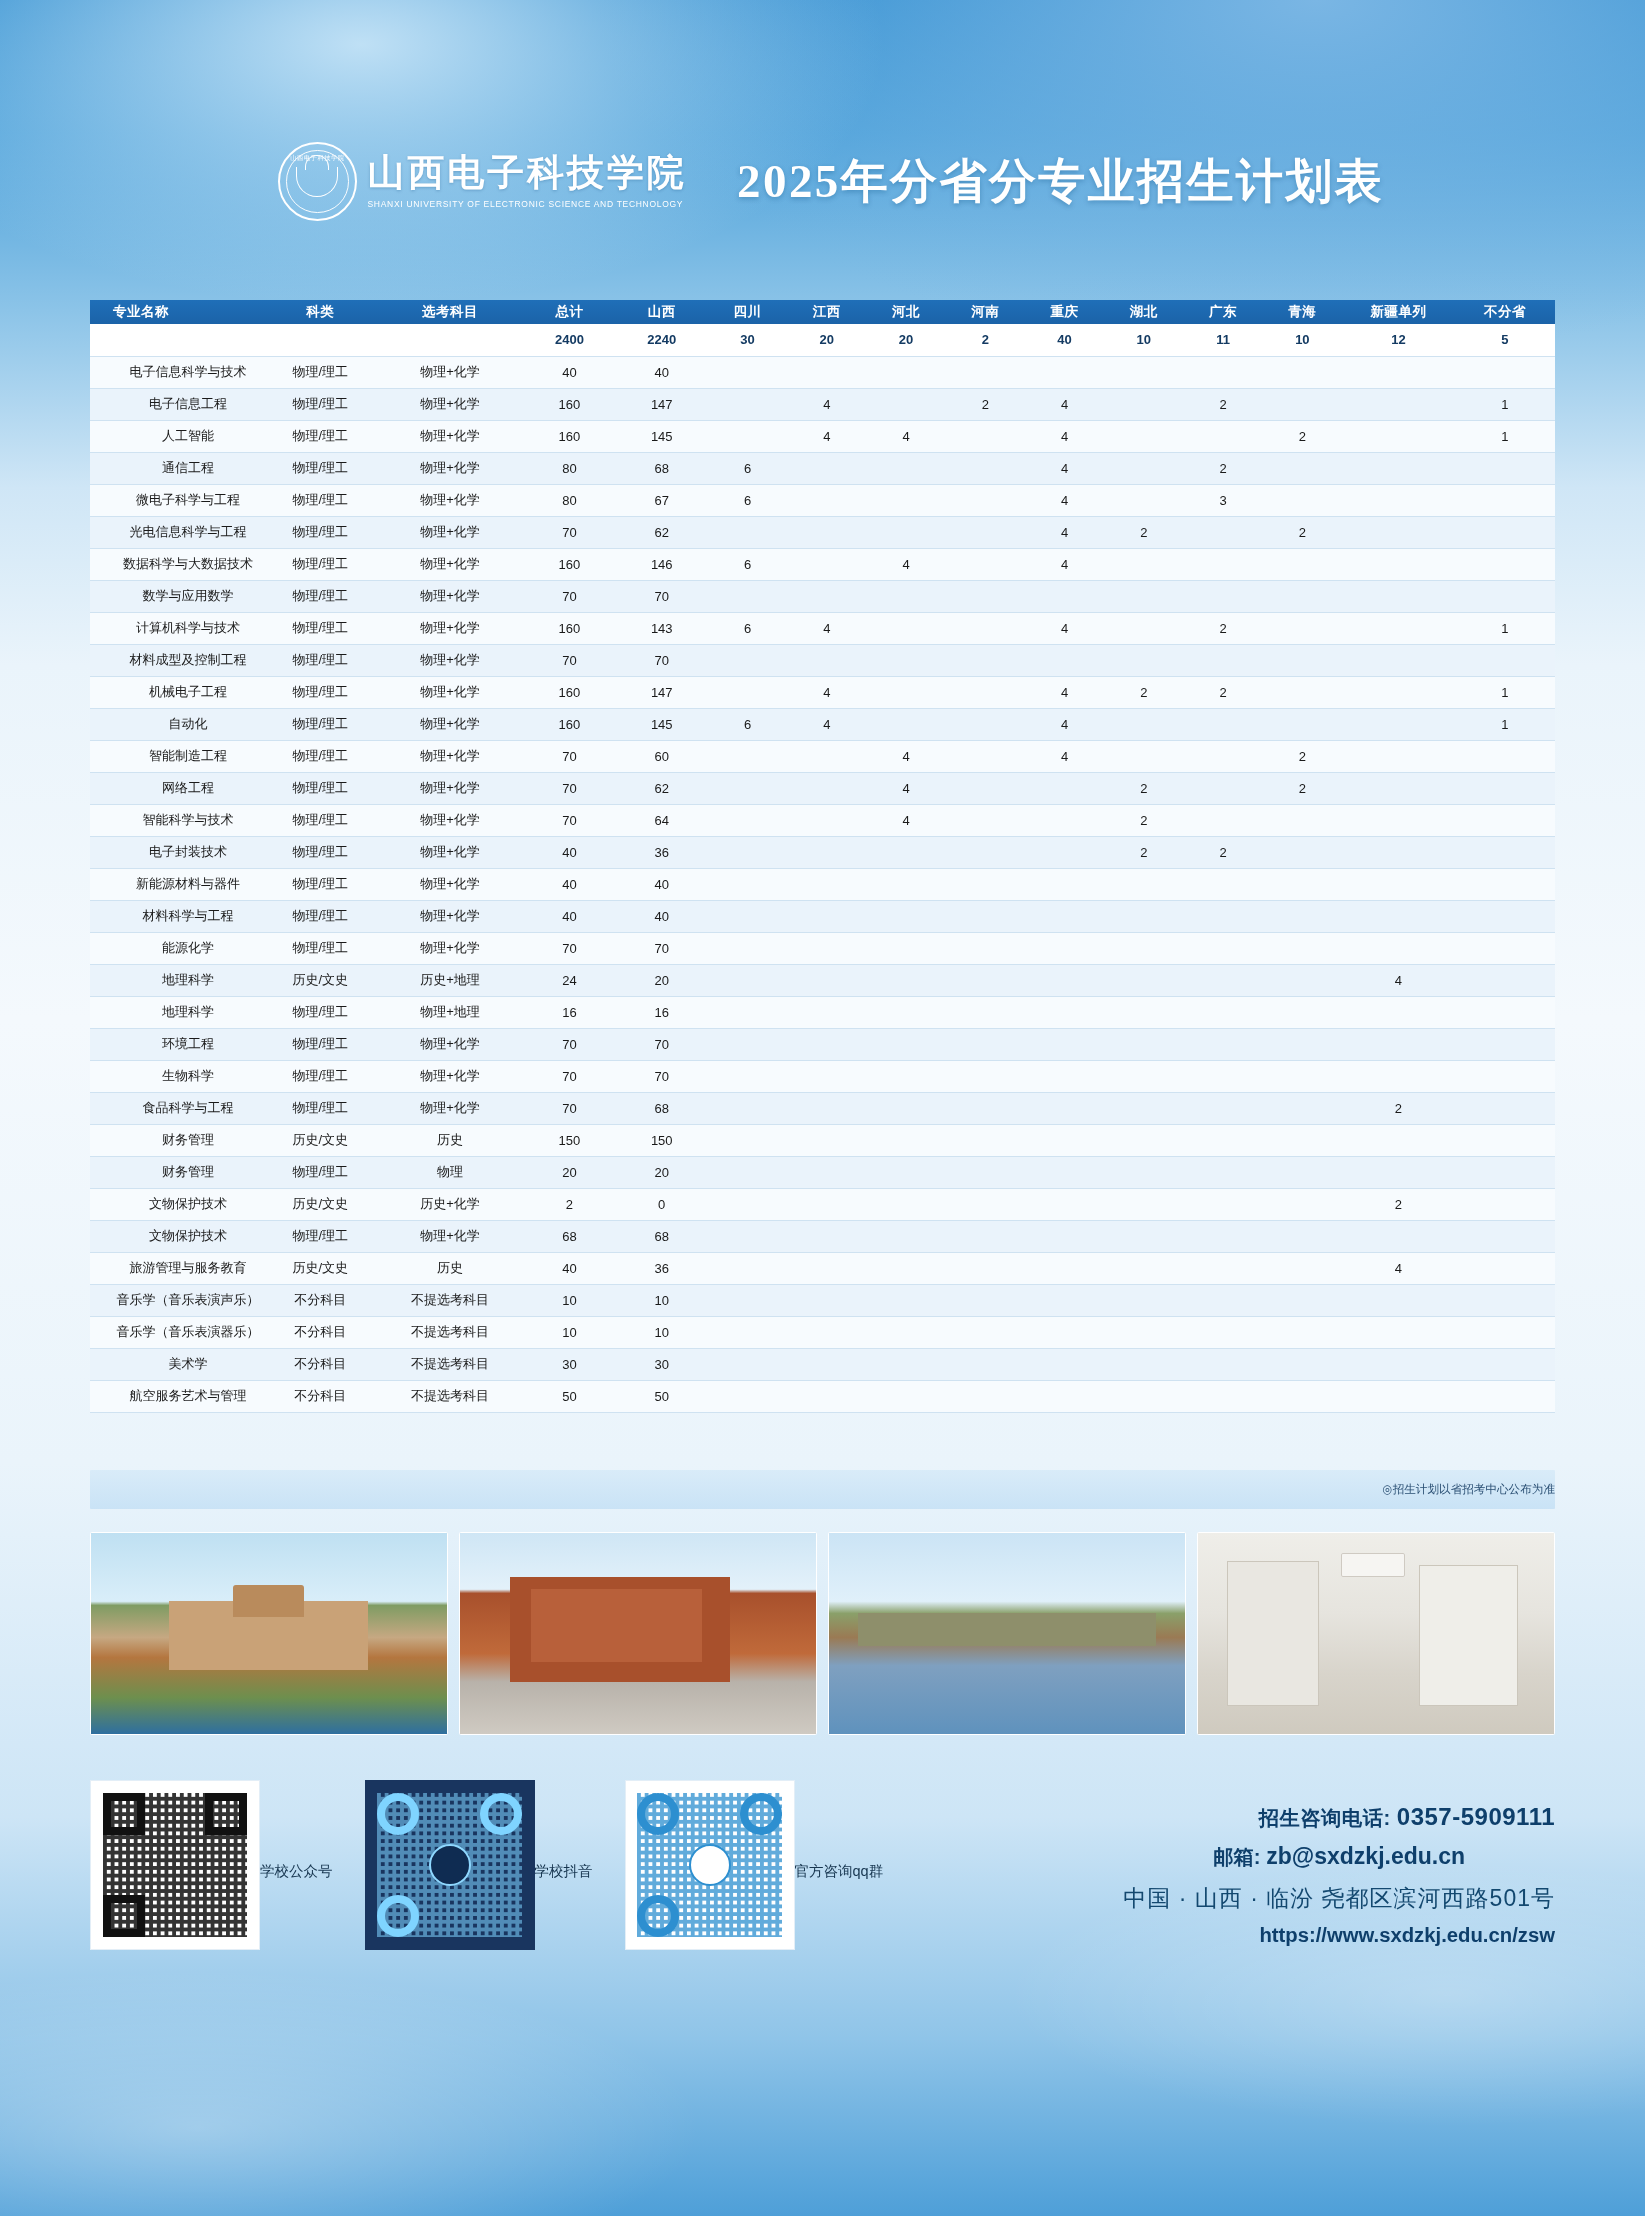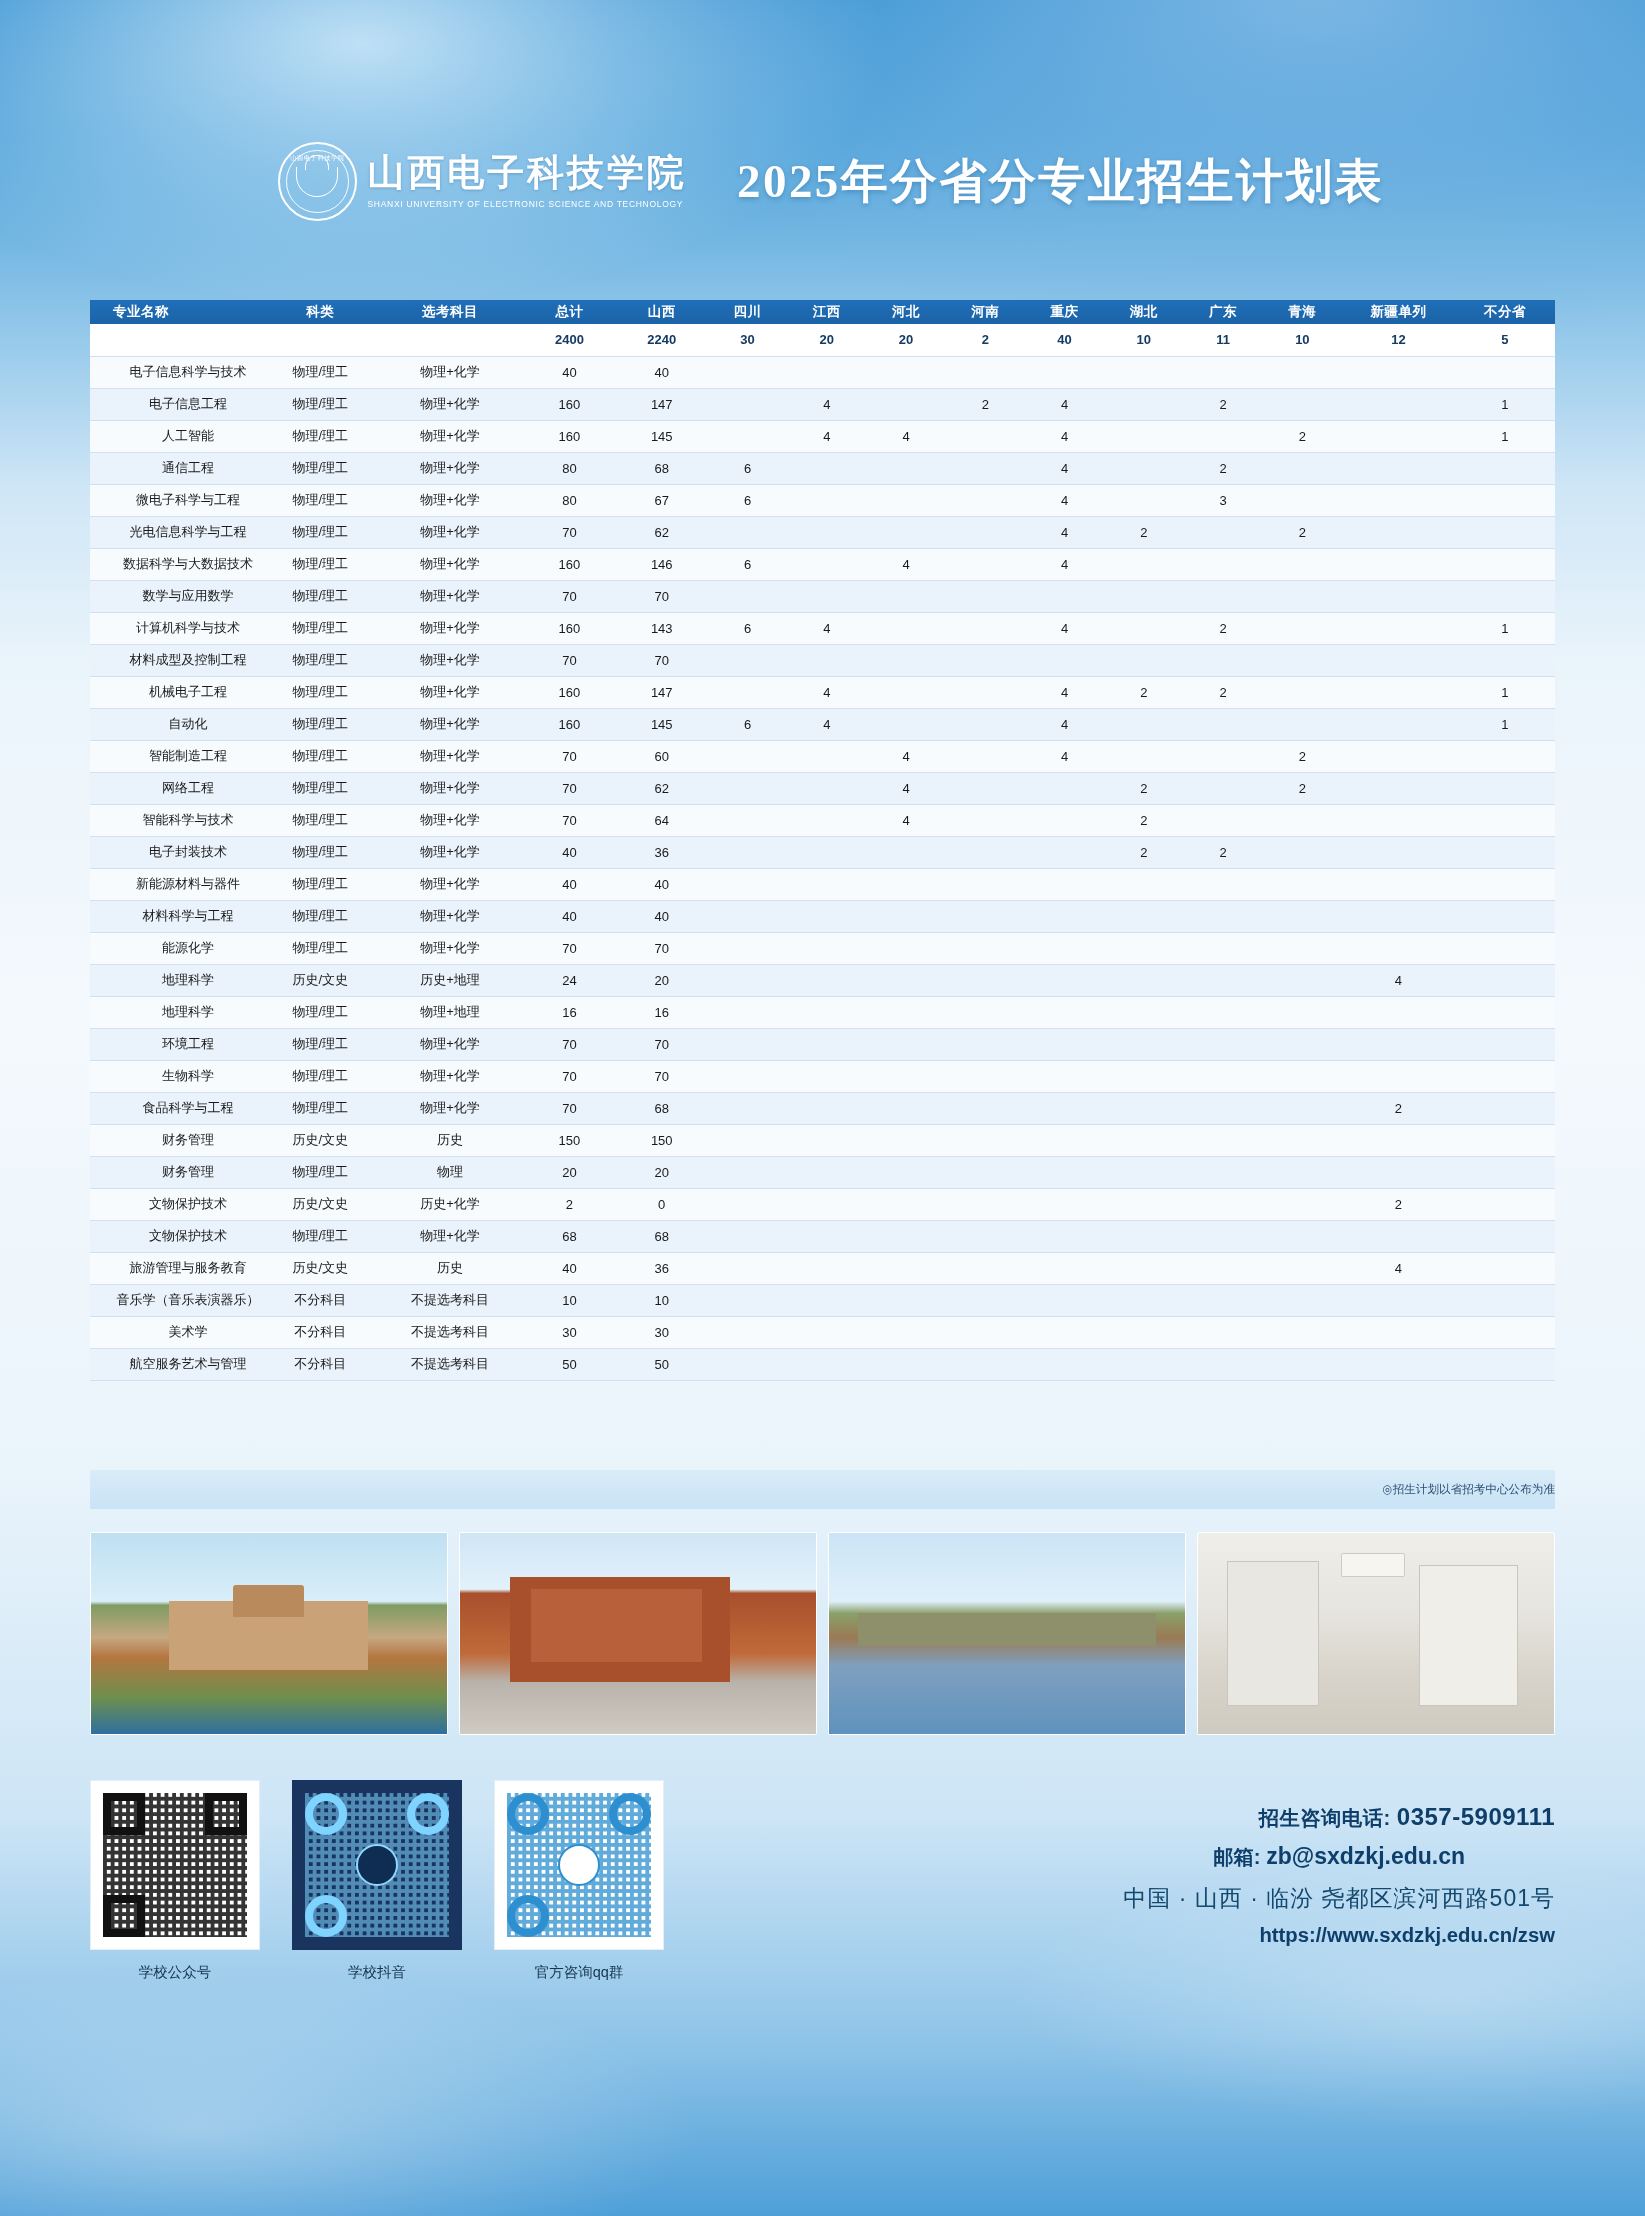--- a/index.html
+++ b/index.html
@@ -185,21 +185,21 @@
   
   .bottom {
     position:absolute;
     top: 1780px; left: 90px;
     width: 1465px;
     display:flex;
     justify-content:space-between;
     align-items:flex-start;
   }
   .qr-row { display:flex; gap: 32px; }
-  .qr-item { display:flex; flex-direction:column; align-items:center; }
+  .qr-item { display:flex; flex-direction:row; align-items:center; }
   .qr-box {
     width: 170px; height: 170px;
     background:#ffffff;
     border: 1.5px solid #e3eef7;
     position:relative;
     overflow:hidden;
   }
   .qr-box.dark { background:#19355f; border-color:#19355f; }
   .qr-caption {
     margin-top: 12.6px;
@@ -820,20 +820,37 @@
           <td></td>
           <td></td>
           <td></td>
           <td></td>
           <td></td>
           <td></td>
           <td>4</td>
           <td></td>
         </tr>
         <tr>
+          <td class="name">音乐学（音乐表演声乐）</td>
+          <td>不分科目</td>
+          <td>不提选考科目</td>
+          <td>10</td>
+          <td>10</td>
+          <td></td>
+          <td></td>
+          <td></td>
+          <td></td>
+          <td></td>
+          <td></td>
+          <td></td>
+          <td></td>
+          <td></td>
+          <td></td>
+        </tr>
+        <tr>
           <td class="name">音乐学（音乐表演器乐）</td>
           <td>不分科目</td>
           <td>不提选考科目</td>
           <td>10</td>
           <td>10</td>
           <td></td>
           <td></td>
           <td></td>
           <td></td>
           <td></td>

